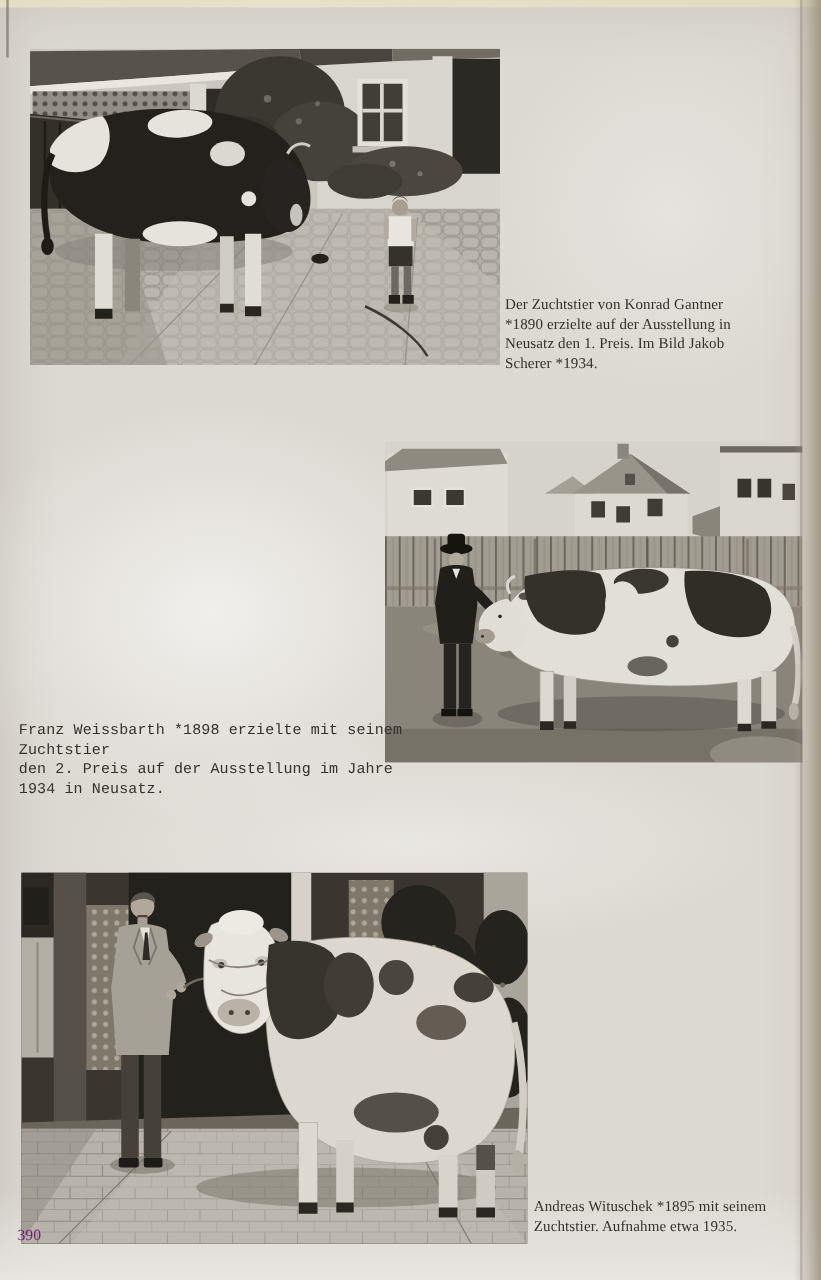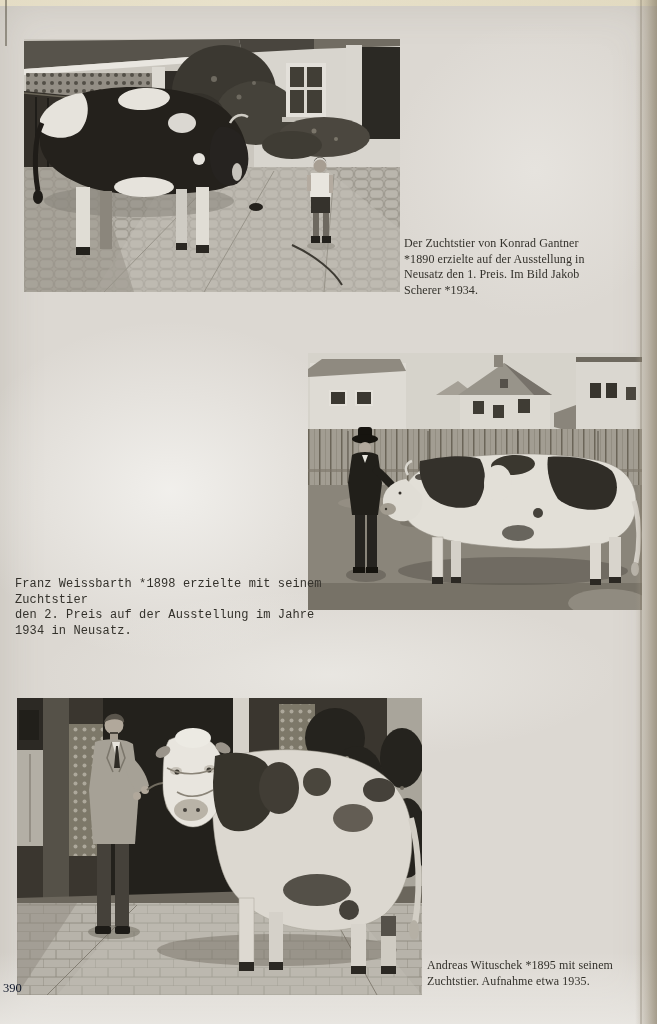--- a/index.html
+++ b/index.html
@@ -20,21 +20,21 @@
               background:linear-gradient(90deg,rgba(176,167,150,0),rgba(167,157,138,.5) 55%,rgba(146,136,116,.78));}
   .edge-right-line{position:absolute;top:0;right:15px;width:2px;height:100%;z-index:7;background:rgba(118,110,93,.30);}
   .edge-left-tick{position:absolute;top:0;left:5px;width:2px;height:46px;z-index:6;background:rgba(92,87,72,.55);}
   .photo{position:absolute;z-index:2;}
   .photo svg{display:block;width:100%;height:100%;}
   .caption{position:absolute;z-index:4;color:#33312b;font-size:12px;line-height:15.6px;
            white-space:pre-line;letter-spacing:.1px;}
   .cap1{left:404px;top:236px;width:220px;}
   .cap2{left:15px;top:577px;width:330px;font-family:Liberation Mono, monospace;}
   .cap3{left:427px;top:958px;width:240px;}
-  .page-number{position:absolute;left:3px;top:981px;z-index:4;color:#0f172a;font-size:12.5px;}
+  .page-number{position:absolute;left:14px;top:981px;z-index:4;color:#701a75;font-size:12.5px;}
 </style>
 </head>
 <body>
 
 <div class="page">
 
   <div class="glow glow1"></div>
   <div class="glow glow2"></div>
   <div class="glow glow3"></div>
   <div class="glow glow4"></div>

